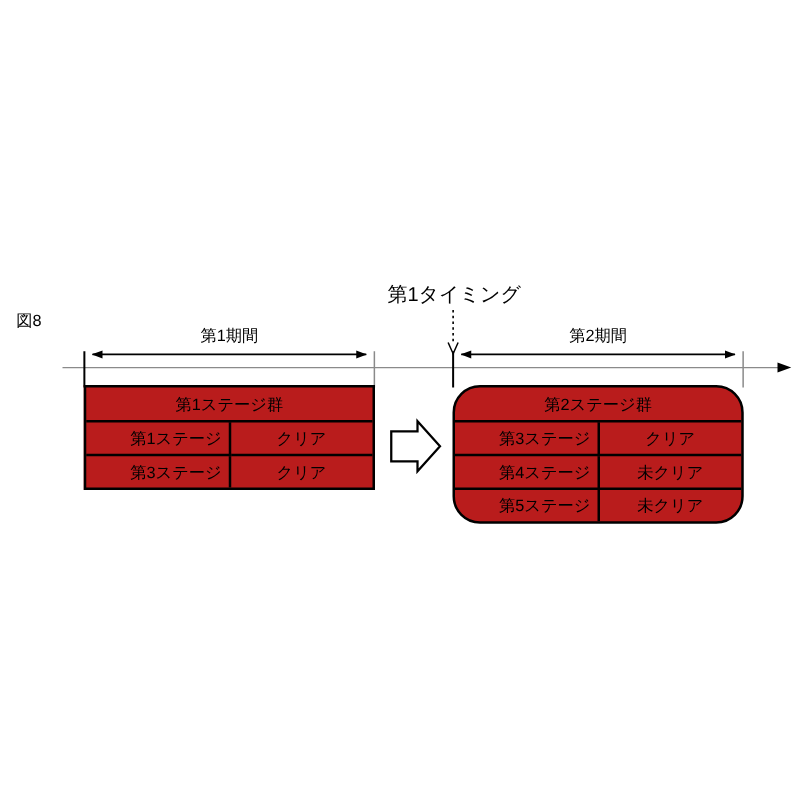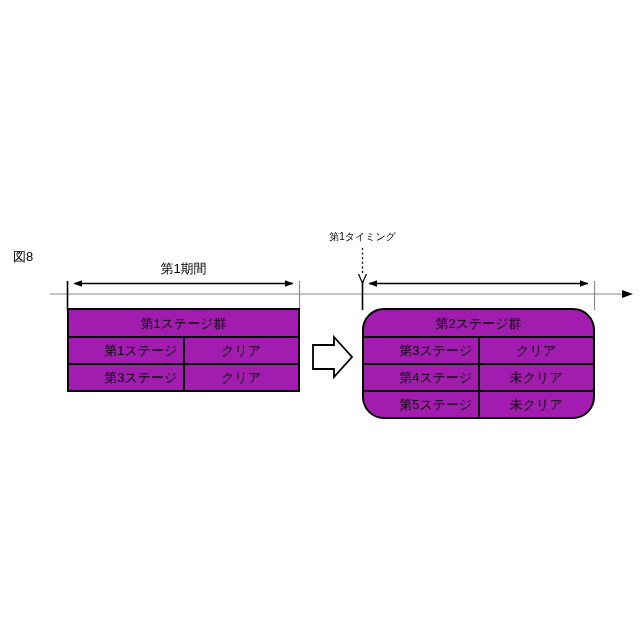--- a/index.html
+++ b/index.html
@@ -40,42 +40,42 @@
     white-space: nowrap;
   }
   #period1-label { left: 67px;  top: 261px; width: 233px; }
   #period2-label { left: 362px; top: 261px; width: 233px; }
 
   .timing-label {
     position: absolute;
     left: 310px;
     top: 229px;
     width: 105px;
-    font-size: 10px;
+    font-size: 16px;
     line-height: 16px;
     text-align: center;
     white-space: nowrap;
   }
 
   
   #line-layer {
     position: absolute;
     left: 0;
     top: 0;
     width: 640px;
     height: 640px;
     pointer-events: none;
   }
 
   
   .stage-table {
     position: absolute;
     border: 2px solid #000000;
     border-collapse: collapse;
-    background: #a21caf;
+    background: #b91c1c;
     box-sizing: border-box;
   }
   #table-group1 { left: 67px;  top: 308px; width: 233px; }
   #table-group2 { left: 362px; top: 308px; width: 233px; border-radius: 22px; }
 
   .stage-table table {
     border-collapse: collapse;
     width: 100%;
     table-layout: fixed;
   }
@@ -112,20 +112,21 @@
   .col-state { width: 96px; margin-left: 20px; }
 </style>
 </head>
 <body>
 
 <div id="figure-root">
 
   <div class="fig-label">図8</div>
 
   <div class="period-label" id="period1-label">第1期間</div>
+  <div class="period-label" id="period2-label">第2期間</div>
 
   <div class="timing-label">第1タイミング</div>
 
   <svg id="line-layer" viewBox="0 0 640 640" width="640" height="640">
     <defs>
       <marker id="arrowFilled" markerWidth="9" markerHeight="9" refX="8" refY="3.2" orient="auto" markerUnits="userSpaceOnUse">
         <path d="M0,0 L8.5,3.2 L0,6.4 z" fill="#000000"></path>
       </marker>
       <marker id="arrowFilledStart" markerWidth="9" markerHeight="9" refX="0.5" refY="3.2" orient="auto" markerUnits="userSpaceOnUse">
         <path d="M8.5,0 L0,3.2 L8.5,6.4 z" fill="#000000"></path>

